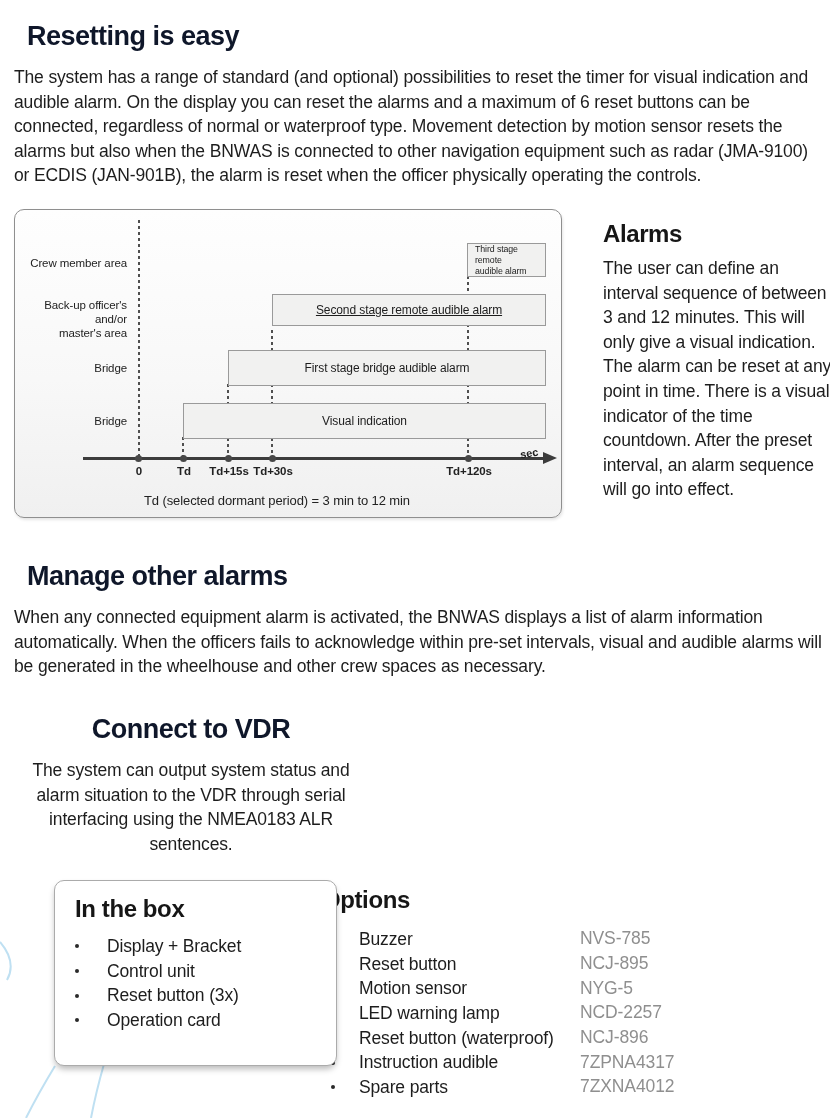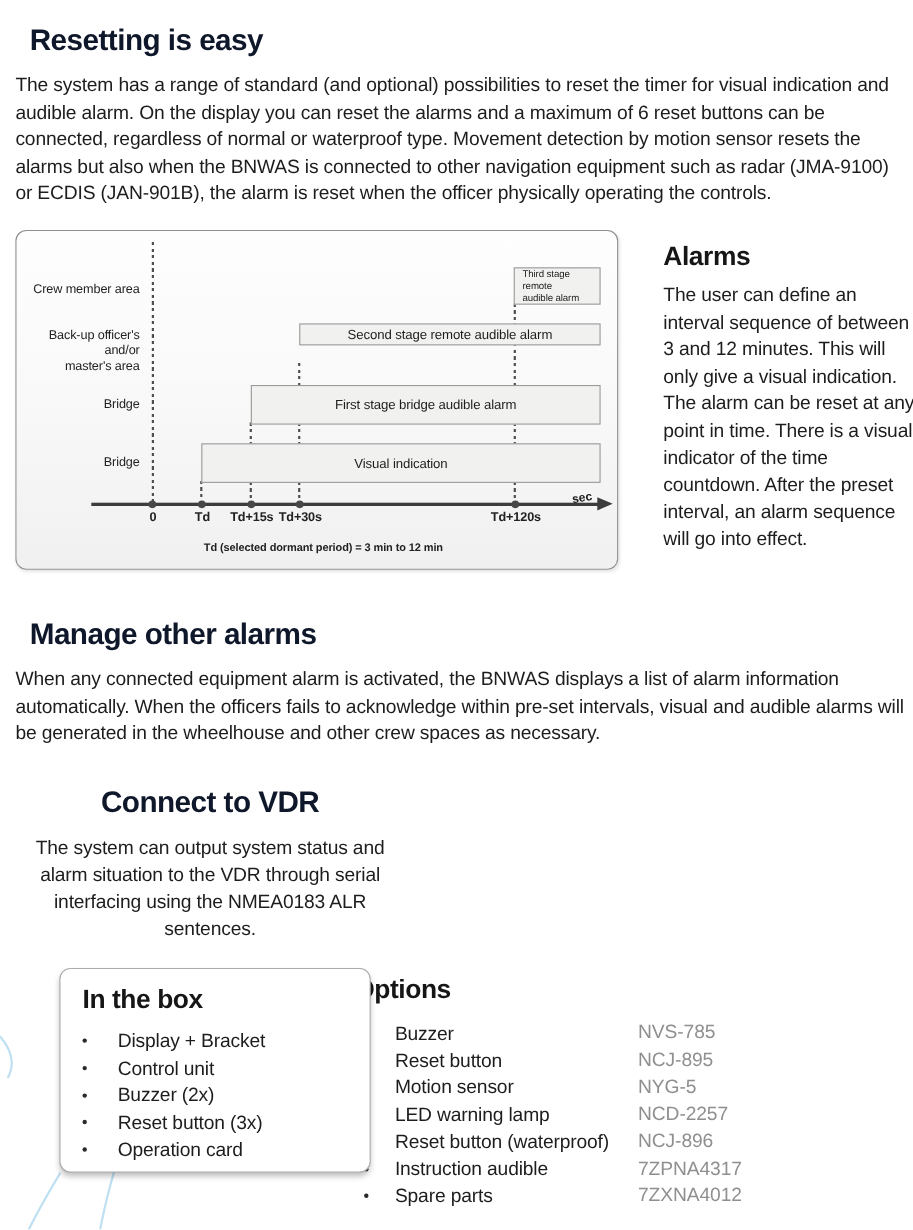--- a/index.html
+++ b/index.html
@@ -37,22 +37,22 @@
   .bar-small { flex-direction:column; align-items:flex-start; justify-content:space-between;
     padding-left:7px; font-size:8.8px; line-height:11px; }
   .axis-line { position:absolute; left:68px; top:247px; width:462px; height:2.5px; background:#3c3c3c; z-index:3; }
   .axis-arrow { position:absolute; left:528px; top:242px; width:0; height:0; z-index:3;
     border-left:14px solid #3c3c3c; border-top:6px solid transparent; border-bottom:6px solid transparent; }
   .dot { position:absolute; width:7px; height:7px; border-radius:50%; background:#474747; top:245px; z-index:4; }
   .tick { position:absolute; top:255px; transform:translateX(-50%);
     font-size:11.5px; font-weight:bold; letter-spacing:-0.1px; color:#222; }
   #axis-unit { position:absolute; left:505px; top:237px; font-size:11px; font-weight:bold;
     transform:rotate(-9deg); color:#222; z-index:5; }
-  #diagram-caption { position:absolute; left:279px; top:283px; transform:translateX(-50%);
-    white-space:nowrap; font-size:10px; font-weight:bold; letter-spacing:-0.1px; color:#222; }
+  #diagram-caption { position:absolute; left:262px; top:283px; transform:translateX(-50%);
+    white-space:nowrap; font-size:13px; font-weight:normal; letter-spacing:-0.1px; color:#222; }
 
   
   #in-the-box {
     left:7px; top:880px; width:283px; height:186px; box-sizing:border-box;
     background:#ffffff; border:1px solid #ababab; border-radius:10px;
     box-shadow:0 4px 6px -1px rgba(0,0,0,0.28); z-index:2;
     padding:14px 0 0 20px;
     margin-left:47px;
   }
   .list { margin-top:11px; }
@@ -94,21 +94,21 @@
     <div class="dash-v" style="left:123px; top:10px;  height:237px;"></div>
     <div class="dash-v" style="left:167px; top:227px; height:20px;"></div>
     <div class="dash-v" style="left:212px; top:174px; height:73px;"></div>
     <div class="dash-v" style="left:256px; top:120px; height:127px;"></div>
     <div class="dash-v" style="left:452px; top:66px;  height:181px;"></div>
 
     <div class="bar bar-small" style="left:452px; top:33px; width:79px; height:34px;">
       <span>Third stage remote</span>
       <span>audible alarm</span>
     </div>
-    <div class="bar" style="left:257px; top:84px;  width:274px; height:20px;">Second stage remote audible alarm</div>
+    <div class="bar" style="left:257px; top:84px;  width:274px; height:32px;text-decoration:underline;">Second stage remote audible alarm</div>
     <div class="bar" style="left:168px; top:193px; width:363px; height:36px;">Visual indication</div>
     <div class="bar" style="left:213px; top:140px; width:318px; height:36px;">First stage bridge audible alarm</div>
 
     <div class="axis-line"></div>
     <div class="axis-arrow"></div>
     <div class="dot" style="left:120px;"></div>
     <div class="dot" style="left:165px;"></div>
     <div class="dot" style="left:210px;"></div>
     <div class="dot" style="left:254px;"></div>
     <div class="dot" style="left:450px;"></div>
@@ -151,24 +151,20 @@
       <div class="list-row">
         <span class="bullet"></span>
         <span class="list-label">Display + Bracket</span>
       </div>
       <div class="list-row">
         <span class="bullet"></span>
         <span class="list-label">Control unit</span>
       </div>
       <div class="list-row">
         <span class="bullet"></span>
-        <span class="list-label">Buzzer (2x)</span>
-      </div>
-      <div class="list-row">
-        <span class="bullet"></span>
         <span class="list-label">Reset button (3x)</span>
       </div>
       <div class="list-row">
         <span class="bullet"></span>
         <span class="list-label">Operation card</span>
       </div>
     </div>
   </div>
 
   <div id="sec-options" class="abs">

